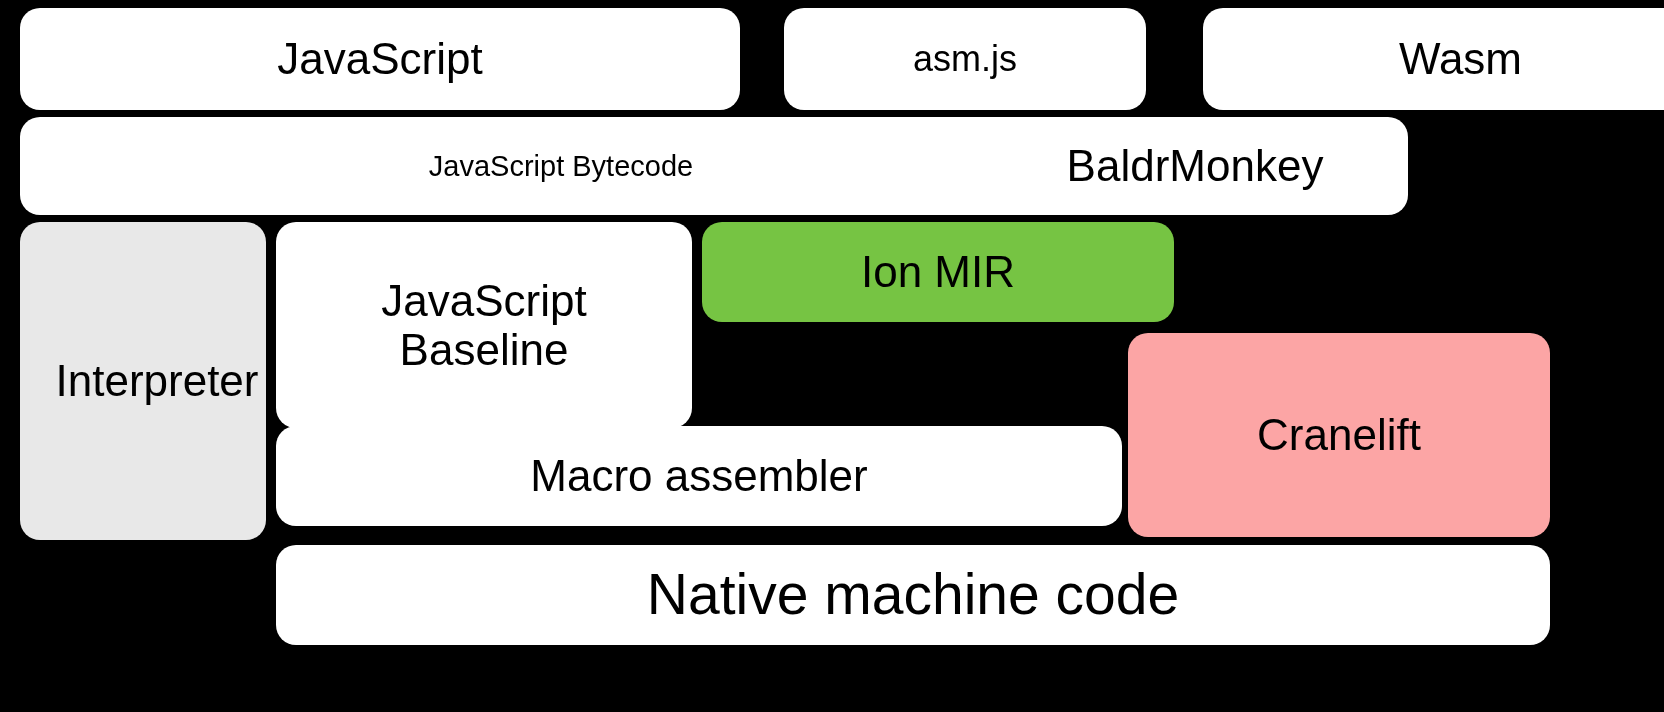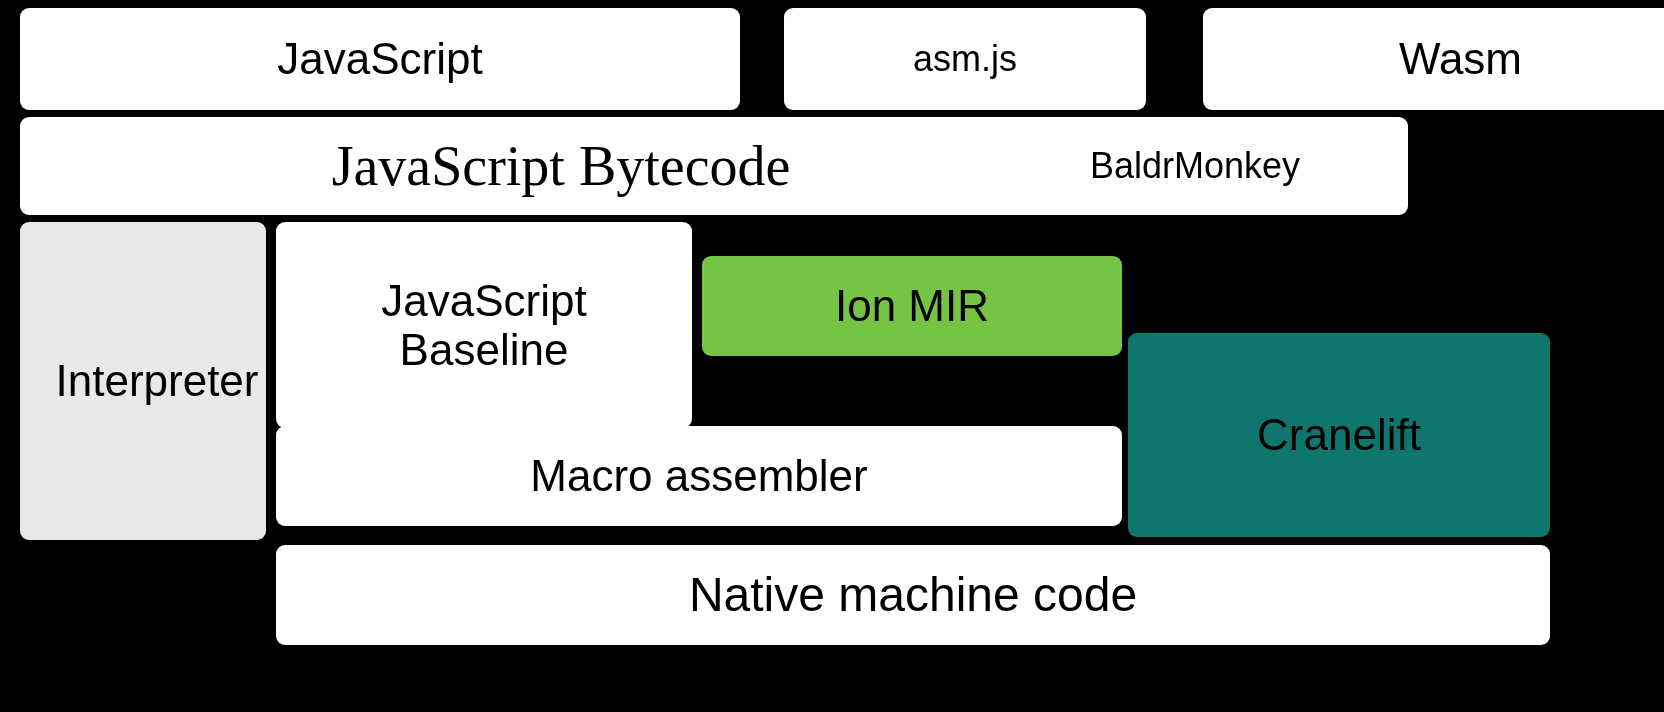--- a/index.html
+++ b/index.html
@@ -16,52 +16,52 @@
     font-family: "Liberation Sans", sans-serif;
   }
   .node {
     position: absolute;
     box-sizing: border-box;
     display: flex;
     align-items: center;
     justify-content: center;
     text-align: center;
     color: #000000;
-    border-radius: 9px;
+    border-radius: 20px;
     line-height: 1.12;
     white-space: pre-line;
     letter-spacing: 0px;
   }
   .fill-white { background: #ffffff; }
   .fill-gray  { background: #e8e8e8; }
   .fill-green { background: #76c443; }
-  .fill-pink  { background: #0f766e; text-align: center; }
+  .fill-pink  { background: #fca5a5; text-align: center; }
 </style>
 </head>
 <body>
 
 <div id="canvas">
 
   <div class="node fill-white" style="left:20px; top:8px; width:720px; height:102px; font-size:44px;">JavaScript</div>
 
   <div class="node fill-white" style="left:784px; top:8px; width:362px; height:102px; font-size:36px;">asm.js</div>
 
   <div class="node fill-white" style="left:1203px; top:8px; width:515px; height:102px; font-size:44px;">Wasm</div>
 
-  <div class="node fill-white" style="left:20px; top:117px; width:1082px; height:98px; font-size:56px;font-family:Liberation Serif, serif;">JavaScript Bytecode</div>
+  <div class="node fill-white" style="left:20px; top:117px; width:1082px; height:98px; font-size:29px;">JavaScript Bytecode</div>
 
-  <div class="node fill-white" style="left:982px; top:117px; width:426px; height:98px; font-size:36px;">BaldrMonkey</div>
+  <div class="node fill-white" style="left:982px; top:117px; width:426px; height:98px; font-size:44px;">BaldrMonkey</div>
 
   <div class="node fill-gray" style="left:20px; top:222px; width:246px; height:318px; font-size:44px;padding-left:28px;">Interpreter</div>
 
   <div class="node fill-white" style="left:276px; top:222px; width:416px; height:206px; font-size:44px;">JavaScript
 Baseline</div>
 
-  <div class="node fill-green" style="left:702px; top:222px; width:420px; height:100px; font-size:44px;margin-top:34px;">Ion MIR</div>
+  <div class="node fill-green" style="left:702px; top:222px; width:472px; height:100px; font-size:44px;">Ion MIR</div>
 
 
   <div class="node fill-pink" style="left:1128px; top:333px; width:422px; height:204px; font-size:44px;">Cranelift</div>
 
   <div class="node fill-white" style="left:276px; top:426px; width:846px; height:100px; font-size:44px;">Macro assembler</div>
 
-  <div class="node fill-white" style="left:276px; top:545px; width:1274px; height:100px; font-size:48px;">Native machine code</div>
+  <div class="node fill-white" style="left:276px; top:545px; width:1274px; height:100px; font-size:57px;">Native machine code</div>
 
 </div>
 
 </body></html>

